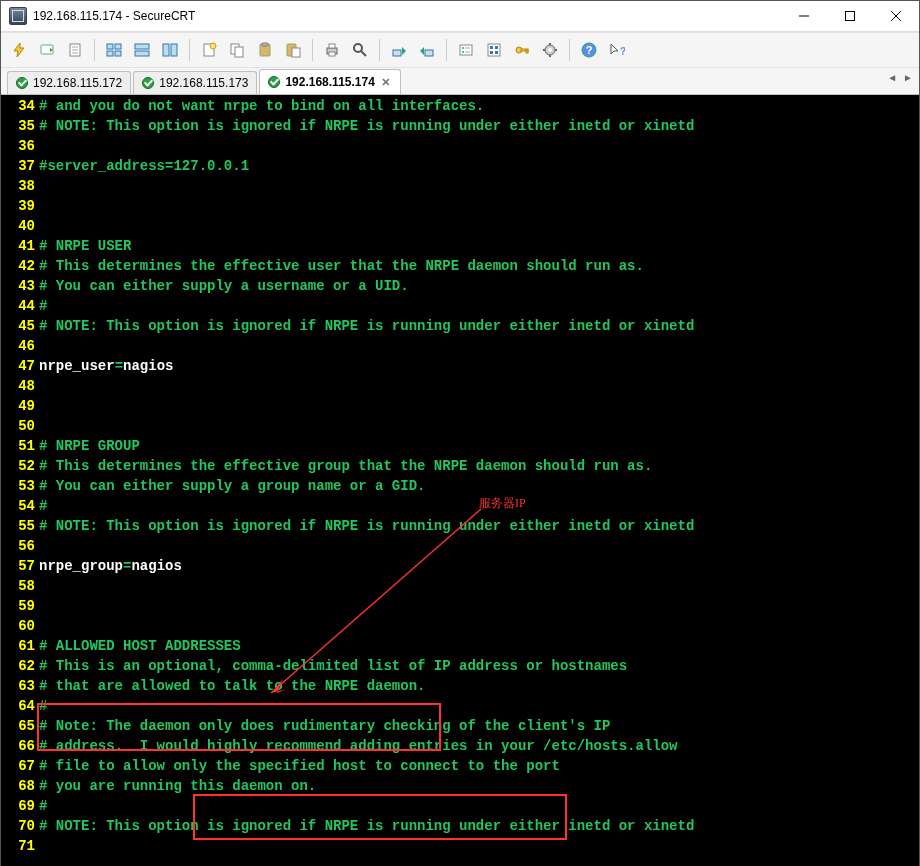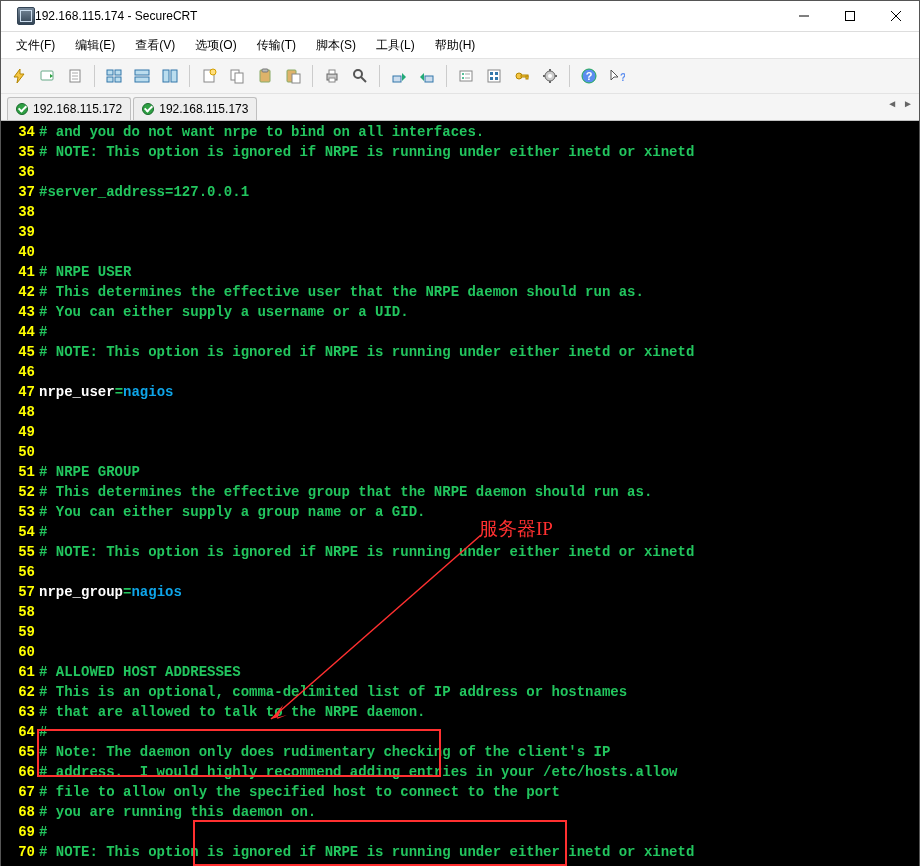--- a/index.html
+++ b/index.html
@@ -1,18 +1,18 @@
 <!DOCTYPE html>
 <html><head>
 <meta charset="utf-8">
 <style>
   html,body{margin:0;padding:0;font-family:"Microsoft YaHei",Tahoma,Arial,sans-serif;background:#fff;font-size:12px;color:#000;}
   .window{width:920px;border:1px solid #555;box-sizing:border-box;position:relative;background:#fff;}
   .titlebar{height:30px;display:flex;align-items:center;justify-content:space-between;border-bottom:1px solid #ddd;background:#fff;}
-  .titlebar-left{display:flex;align-items:center;padding-left:16px;}
+  .titlebar-left{display:flex;align-items:center;gap:6px;padding-left:8px;}
   .titlebar-title{font-size:12px;color:#000;}
   .app-icon{width:16px;height:16px;background:linear-gradient(#789,#345);border:1px solid #345;border-radius:2px;position:relative;}
   .app-icon::after{content:"";position:absolute;left:2px;top:2px;right:2px;bottom:2px;border:1px solid #cde;}
   .win-controls{display:flex;}
   .win-btn{width:46px;height:30px;display:flex;align-items:center;justify-content:center;font-family:Arial;}
   .win-btn svg{width:10px;height:10px;}
   .menubar{height:26px;display:flex;align-items:center;padding:0 10px;gap:10px;background:#fff;}
   .menu-item{padding:3px 5px;}
   .toolbar{height:34px;background:#f5f5f5;border-top:1px solid #e3e3e3;border-bottom:1px solid #e3e3e3;display:flex;align-items:center;padding:0 6px;gap:4px;}
   .tb-btn{width:22px;height:22px;border:1px solid transparent;display:flex;align-items:center;justify-content:center;border-radius:3px;}
@@ -24,22 +24,22 @@
   .tab .dot{width:10px;height:10px;border-radius:50%;background:#2ea043;display:inline-block;border:1px solid #19692c;}
   .tab .dot::after{content:"";display:block;width:3px;height:6px;border:solid #fff;border-width:0 2px 2px 0;transform:rotate(45deg);margin:0 0 0 3px;}
   .tab .x{width:12px;height:12px;font-size:11px;color:#777;display:flex;align-items:center;justify-content:center;}
   .tab-nav{position:absolute;right:6px;top:4px;display:flex;gap:6px;color:#666;font-size:10px;}
   .terminal{width:100%;background:#000;font-family:"Courier New",monospace;font-size:14px;line-height:20px;white-space:pre;position:relative;overflow:hidden;padding:1px 2px 2px 2px;box-sizing:border-box;}
   .term-row{display:flex;}
   .gutter{width:24px;text-align:right;color:#ffff00;font-weight:bold;flex-shrink:0;margin-left:8px;}
   .code{padding-left:4px;flex:1;color:#fff;}
   .c-cyan{color:#22c55e;font-weight:bold;}
   .c-white{color:#ffffff;font-weight:bold;text-align:center;}
-  .c-mag{color:#0ea5e9;font-weight:bold;}
-  .annot{position:absolute;color:#ff3030;font-size:19px;font-family:SimSun,serif;}
+  .c-mag{color:#ffffff;font-weight:bold;}
+  .annot{position:absolute;color:#ff3030;font-size:12px;font-family:SimSun,serif;}
   .arrow-svg{position:absolute;pointer-events:none;}
   .box1{position:absolute;border:2px solid #ff3030;pointer-events:none;}
 </style>
 </head>
 <body>
 
 <div class="window">
 
   <div class="titlebar">
     <div class="titlebar-left">
@@ -59,30 +59,20 @@
         </div>
       <div class="win-btn win-close">
           <svg viewBox="0 0 10 10">
             <line x1="0" y1="0" x2="10" y2="10" stroke="#000" stroke-width="1"></line>
             <line x1="10" y1="0" x2="0" y2="10" stroke="#000" stroke-width="1"></line>
           </svg>
         </div>
     </div>
   </div>
 
-  <div class="menubar">
-    <span class="menu-item">文件(F)</span>
-    <span class="menu-item">编辑(E)</span>
-    <span class="menu-item">查看(V)</span>
-    <span class="menu-item">选项(O)</span>
-    <span class="menu-item">传输(T)</span>
-    <span class="menu-item">脚本(S)</span>
-    <span class="menu-item">工具(L)</span>
-    <span class="menu-item">帮助(H)</span>
-  </div>
 
   <div class="toolbar">
     <div class="tb-btn">
         <svg class="tb-icon" viewBox="0 0 16 16">
           <polygon points="9,1 3,9 7,9 6,15 13,6 9,6" fill="#f6c644" stroke="#b38600"></polygon>
         </svg>
       </div>
     <div class="tb-btn">
         <svg class="tb-icon" viewBox="0 0 16 16">
           <rect x="2" y="3" width="12" height="9" rx="1" fill="#fff" stroke="#6a8"></rect>
@@ -224,20 +214,25 @@
   </div>
 
   <div class="tabbar">
     <div class="tab">
       <span class="dot"></span>
       <span>192.168.115.172</span>
     </div>
     <div class="tab">
       <span class="dot"></span>
       <span>192.168.115.173</span>
+    </div>
+    <div class="tab active">
+      <span class="dot"></span>
+      <span>192.168.115.174</span>
+      <span class="x">✕</span>
     </div>
     <div class="tab-nav">
       <span>◄</span>
       <span>►</span>
     </div>
   </div>
 
   <div class="terminal" id="terminal"><div class="term-row"><span class="gutter">34</span><span class="code"><span class="c-cyan"># and you do not want nrpe to bind on all interfaces.</span></span></div><div class="term-row"><span class="gutter">35</span><span class="code"><span class="c-cyan"># NOTE: This option is ignored if NRPE is running under either inetd or xinetd</span></span></div><div class="term-row"><span class="gutter">36</span><span class="code">&nbsp;</span></div><div class="term-row"><span class="gutter">37</span><span class="code"><span class="c-cyan">#server_address=127.0.0.1</span></span></div><div class="term-row"><span class="gutter">38</span><span class="code">&nbsp;</span></div><div class="term-row"><span class="gutter">39</span><span class="code">&nbsp;</span></div><div class="term-row"><span class="gutter">40</span><span class="code">&nbsp;</span></div><div class="term-row"><span class="gutter">41</span><span class="code"><span class="c-cyan"># NRPE USER</span></span></div><div class="term-row"><span class="gutter">42</span><span class="code"><span class="c-cyan"># This determines the effective user that the NRPE daemon should run as.</span></span></div><div class="term-row"><span class="gutter">43</span><span class="code"><span class="c-cyan"># You can either supply a username or a UID.</span></span></div><div class="term-row"><span class="gutter">44</span><span class="code"><span class="c-cyan">#</span></span></div><div class="term-row"><span class="gutter">45</span><span class="code"><span class="c-cyan"># NOTE: This option is ignored if NRPE is running under either inetd or xinetd</span></span></div><div class="term-row"><span class="gutter">46</span><span class="code">&nbsp;</span></div><div class="term-row"><span class="gutter">47</span><span class="code"><span class="c-white">nrpe_user</span><span class="c-cyan">=</span><span class="c-mag">nagios</span></span></div><div class="term-row"><span class="gutter">48</span><span class="code">&nbsp;</span></div><div class="term-row"><span class="gutter">49</span><span class="code">&nbsp;</span></div><div class="term-row"><span class="gutter">50</span><span class="code">&nbsp;</span></div><div class="term-row"><span class="gutter">51</span><span class="code"><span class="c-cyan"># NRPE GROUP</span></span></div><div class="term-row"><span class="gutter">52</span><span class="code"><span class="c-cyan"># This determines the effective group that the NRPE daemon should run as.</span></span></div><div class="term-row"><span class="gutter">53</span><span class="code"><span class="c-cyan"># You can either supply a group name or a GID.</span></span></div><div class="term-row"><span class="gutter">54</span><span class="code"><span class="c-cyan">#</span></span></div><div class="term-row"><span class="gutter">55</span><span class="code"><span class="c-cyan"># NOTE: This option is ignored if NRPE is running under either inetd or xinetd</span></span></div><div class="term-row"><span class="gutter">56</span><span class="code">&nbsp;</span></div><div class="term-row"><span class="gutter">57</span><span class="code"><span class="c-white">nrpe_group</span><span class="c-cyan">=</span><span class="c-mag">nagios</span></span></div><div class="term-row"><span class="gutter">58</span><span class="code">&nbsp;</span></div><div class="term-row"><span class="gutter">59</span><span class="code">&nbsp;</span></div><div class="term-row"><span class="gutter">60</span><span class="code">&nbsp;</span></div><div class="term-row"><span class="gutter">61</span><span class="code"><span class="c-cyan"># ALLOWED HOST ADDRESSES</span></span></div><div class="term-row"><span class="gutter">62</span><span class="code"><span class="c-cyan"># This is an optional, comma-delimited list of IP address or hostnames</span></span></div><div class="term-row"><span class="gutter">63</span><span class="code"><span class="c-cyan"># that are allowed to talk to the NRPE daemon.</span></span></div><div class="term-row"><span class="gutter">64</span><span class="code"><span class="c-cyan">#</span></span></div><div class="term-row"><span class="gutter">65</span><span class="code"><span class="c-cyan"># Note: The daemon only does rudimentary checking of the client's IP</span></span></div><div class="term-row"><span class="gutter">66</span><span class="code"><span class="c-cyan"># address.  I would highly recommend adding entries in your /etc/hosts.allow</span></span></div><div class="term-row"><span class="gutter">67</span><span class="code"><span class="c-cyan"># file to allow only the specified host to connect to the port</span></span></div><div class="term-row"><span class="gutter">68</span><span class="code"><span class="c-cyan"># you are running this daemon on.</span></span></div><div class="term-row"><span class="gutter">69</span><span class="code"><span class="c-cyan">#</span></span></div><div class="term-row"><span class="gutter">70</span><span class="code"><span class="c-cyan"># NOTE: This option is ignored if NRPE is running under either inetd or xinetd</span></span></div><div class="term-row"><span class="gutter">71</span><span class="code">&nbsp;</span></div>
     
     <div class="annot" style="left:478px;top:398px;">服务器IP</div>

